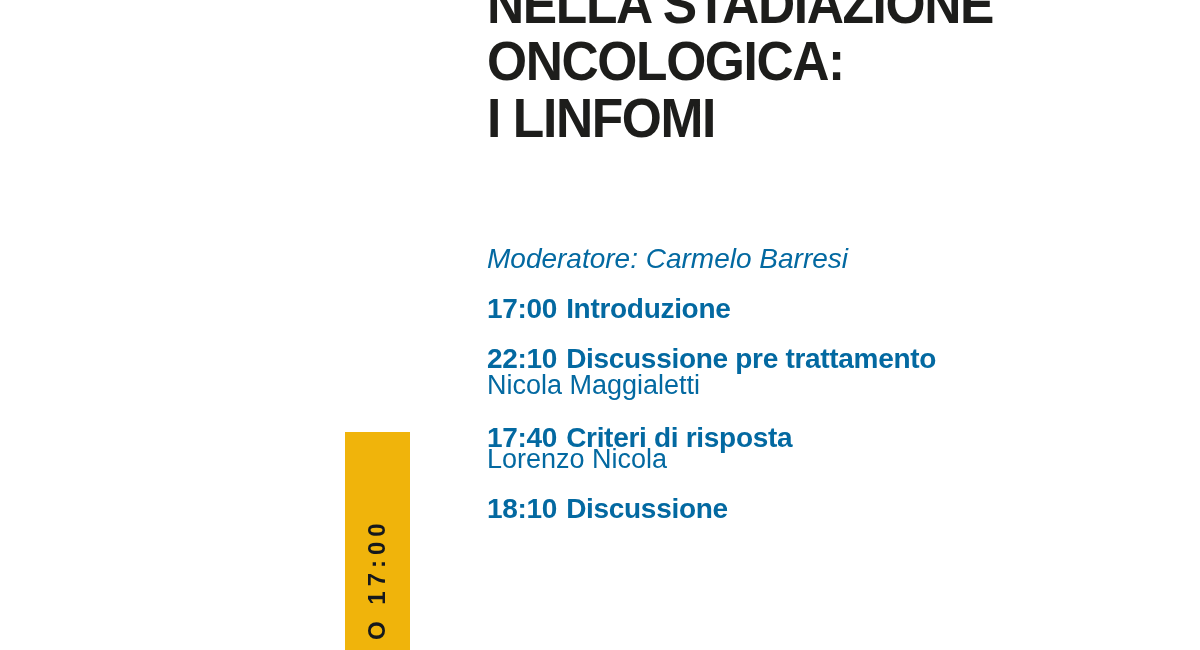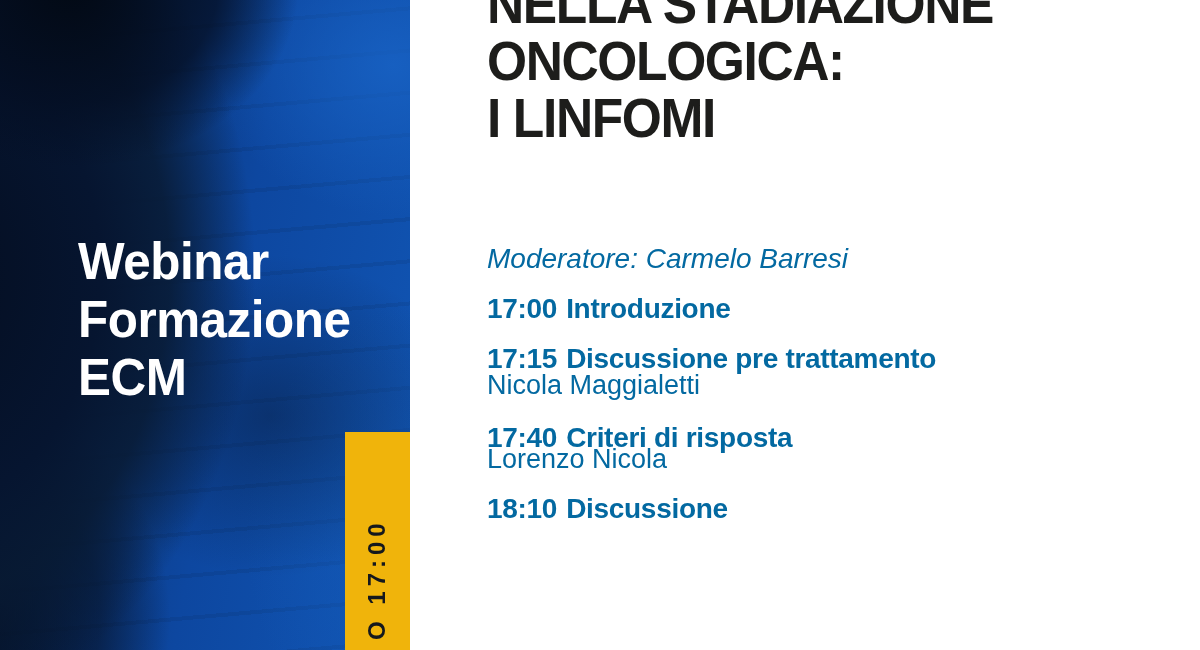--- a/index.html
+++ b/index.html
@@ -89,45 +89,40 @@
   .speaker-1 { top: 370px; }
   .item-2 { top: 422px; }
   .speaker-2 { top: 444px; }
   .item-3 { top: 493px; text-align: center; }
 </style>
 </head>
 <body>
 
 <div class="flyer">
 
-  <div class="xray-panel">
-    <div class="sidebar-heading">Webinar
-Formazione
-ECM</div>
-  </div>
 
   <div class="time-banner"></div>
   <div class="time-banner-text">O 17:00</div>
 
   <div class="main-title">
     <div>NELLA STADIAZIONE</div>
     <div>ONCOLOGICA:</div>
     <div>I LINFOMI</div>
   </div>
 
   <div class="program">
 
     <div class="program-line moderator-line">Moderatore: Carmelo Barresi</div>
 
     <div class="program-line item-line item-0">
       <span class="item-time">17:00</span><span>Introduzione</span>
     </div>
 
     <div class="program-line item-line item-1">
-      <span class="item-time">17:15</span><span>Discussione pre trattamento</span>
+      <span class="item-time">22:10</span><span>Discussione pre trattamento</span>
     </div>
     <div class="program-line speaker-line speaker-1">Nicola Maggialetti</div>
 
     <div class="program-line item-line item-2">
       <span class="item-time">17:40</span><span>Criteri di risposta</span>
     </div>
     <div class="program-line speaker-line speaker-2">Lorenzo Nicola</div>
 
     <div class="program-line item-line item-3">
       <span class="item-time">18:10</span><span>Discussione</span>

